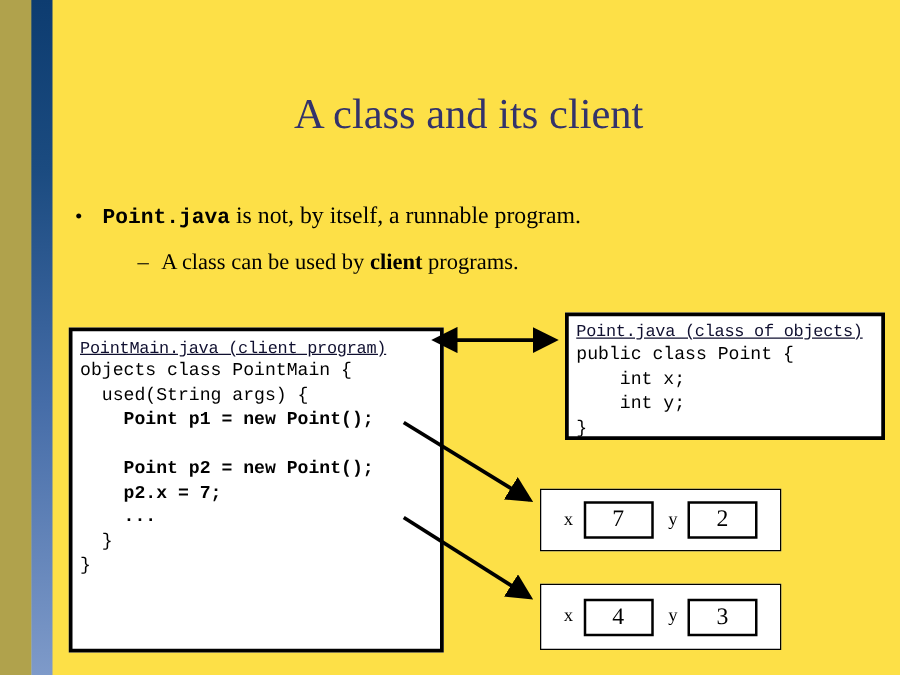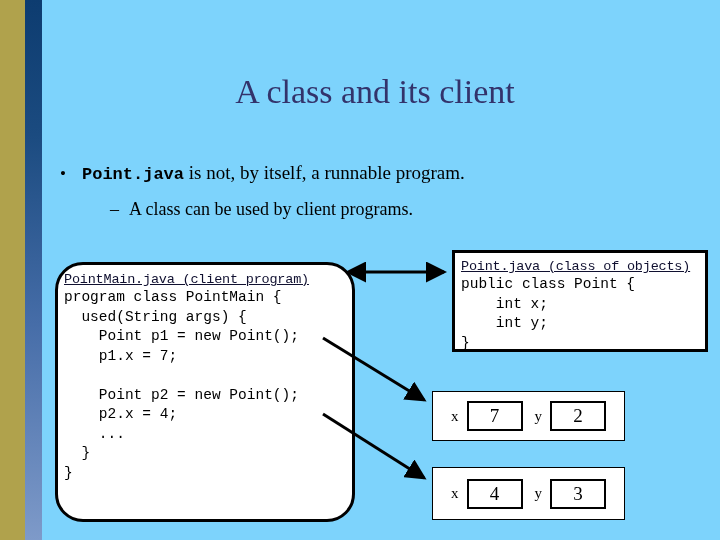--- a/index.html
+++ b/index.html
@@ -5,21 +5,21 @@
 <style>
   html, body {
     margin: 0;
     padding: 0;
     background: #ffffff;
   }
   #slide {
     position: relative;
     width: 720px;
     height: 540px;
-    background: #7dd3fc;
+    background: #fde047;
     overflow: hidden;
     font-family: "Liberation Serif", "DejaVu Serif", serif;
   }
 
   
   .band-gold {
     position: absolute;
     left: 0; top: 0;
     width: 25px; height: 540px;
     background: #b3a css;
@@ -75,38 +75,37 @@
   }
   .bullet-2 .dash {
     display: inline-block;
     width: 19px;
   }
   .mono-inline {
     font-family: "Liberation Mono", "DejaVu Sans Mono", monospace;
     font-size: 17px;
     font-weight: bold;
   }
-  .bold-word { font-weight: normal; }
+  .bold-word { font-weight: bold; }
 
   
   .codebox {
     position: absolute;
     border: 3px solid #000000;
     background: #ffffff;
     box-sizing: border-box;
     font-family: "Liberation Mono", "DejaVu Sans Mono", monospace;
     color: #000000;
   }
   #client-box {
     left: 55px;
     top: 262px;
     width: 300px;
     height: 260px;
     padding: 6px 0 0 6px;
-    border-radius: 28px;
   }
   #class-box {
     left: 452px;
     top: 250px;
     width: 256px;
     height: 102px;
     padding: 5px 0 0 6px;
   }
   .code-heading {
     font-family: "Liberation Mono", "DejaVu Sans Mono", monospace;
@@ -117,21 +116,21 @@
     white-space: pre;
     letter-spacing: -0.2px;
   }
   .code-line {
     font-family: "Liberation Mono", "DejaVu Sans Mono", monospace;
     font-size: 14.5px;
     line-height: 19.5px;
     white-space: pre;
     color: #000000;
   }
-  .code-line.b { font-weight: normal; }
+  .code-line.b { font-weight: bold; }
   .code-line.blank { height: 19.5px; }
 
   
   .objbox {
     position: absolute;
     border: 1.5px solid #000000;
     background: #ffffff;
     box-sizing: border-box;
     display: flex;
     align-items: center;
@@ -179,27 +178,26 @@
 
   <div class="slide-title">A class and its client</div>
 
   <div class="bullet-1"><span class="dot">•</span><span class="mono-inline">Point.java</span><span> is not, by itself, a runnable program.</span></div>
 
   <div class="bullet-2"><span class="dash">–</span><span>A class can be used by </span><span class="bold-word">client</span><span> programs.</span></div>
 
   <div class="codebox" id="client-box">
     <div class="code-heading">PointMain.java (client program)</div>
     <div id="client-lines">
-        <div class="code-line">program class PointMain {</div>
+        <div class="code-line">objects class PointMain {</div>
         <div class="code-line">  used(String args) {</div>
         <div class="code-line b">    Point p1 = new Point();</div>
-        <div class="code-line b">    p1.x = 7;</div>
         <div class="code-line blank">&nbsp;</div>
         <div class="code-line b">    Point p2 = new Point();</div>
-        <div class="code-line b">    p2.x = 4;</div>
+        <div class="code-line b">    p2.x = 7;</div>
         <div class="code-line b">    ...</div>
         <div class="code-line">  }</div>
         <div class="code-line">}</div>
       </div>
   </div>
 
   <div class="codebox" id="class-box">
     <div class="code-heading">Point.java (class of objects)</div>
     <div id="class-lines">
         <div class="code-line">public class Point {</div>

